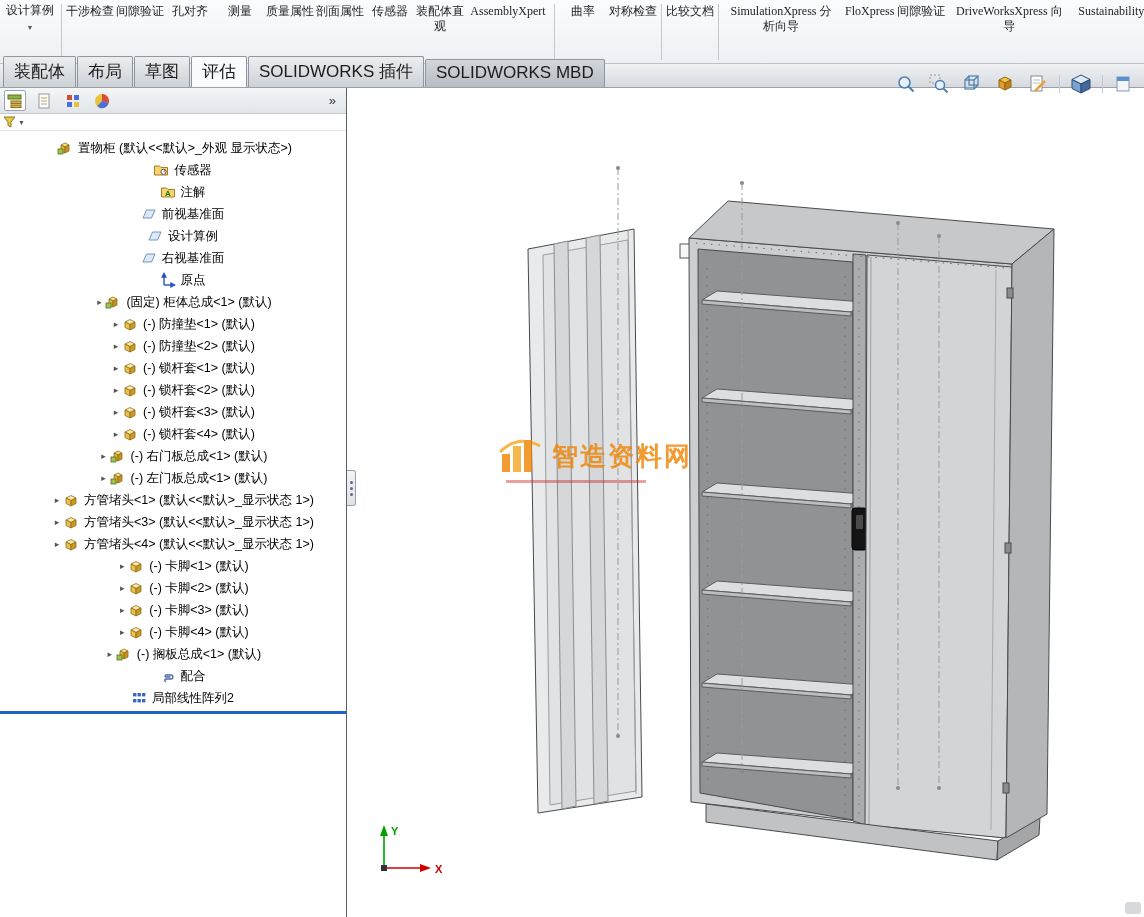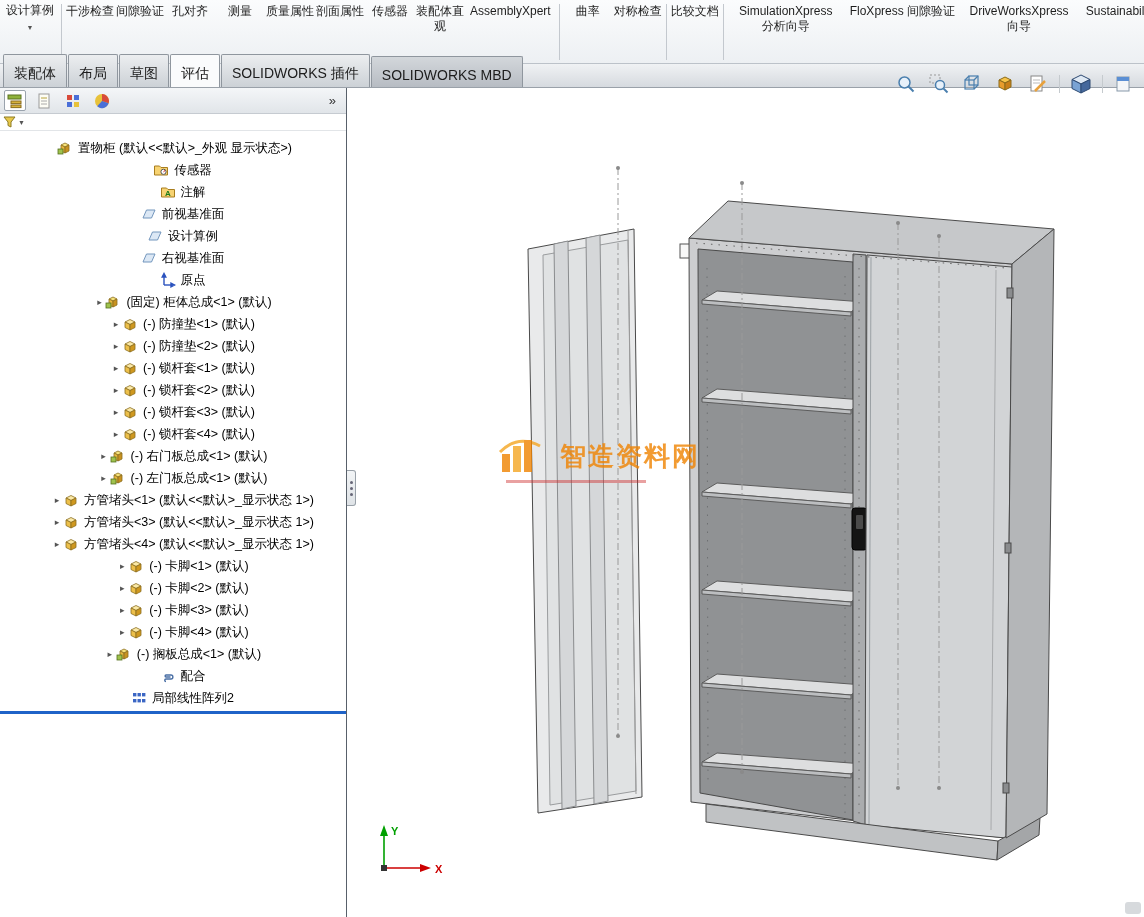--- a/index.html
+++ b/index.html
@@ -15,21 +15,21 @@
                 width:50px; padding:1px 1px; flex:none; }
   .ribbon-btn.wide { width:auto; min-width:86px; max-width:118px; padding:1px 5px; }
   .design-study { width:56px; font-size:12px; line-height:15px; text-align:center; color:#1e1e1e; flex:none; }
   .design-study .dd { display:block; font-size:7px; color:#555; margin-top:2px; }
   .rsep { width:1px; background:#c3c8ce; height:56px; margin:1px 3px 0 3px; flex:none; }
 
   
   .tabbar { position:absolute; top:64px; left:0; width:100%; height:24px;
             background:linear-gradient(#f0f2f4,#d6dadf); border-bottom:1px solid #9aa1a9;
             display:flex; align-items:flex-end; padding-left:3px; }
-  .tab { font-size:14px; padding:10px 10px 4px; border:1px solid #8f969e; border-bottom:none;
+  .tab { font-size:17px; padding:3px 10px 4px; border:1px solid #8f969e; border-bottom:none;
          background:linear-gradient(#eceef0,#ccd1d6); margin-right:1px; color:#1c1c1c;
          border-radius:2px 2px 0 0; white-space:nowrap; }
   .tab.active { background:#fafbfc; }
   .tab.dark { background:linear-gradient(#d3d7db,#b7bcc3); }
 
   
   .view-toolbar { position:absolute; top:73px; right:8px; z-index:6;
                   display:flex; gap:9px; align-items:center; }
   .vt-icon { width:24px; height:22px; display:flex; align-items:center; justify-content:center; }
   .vt-sep { width:1px; height:18px; background:#c5cace; }
@@ -64,40 +64,40 @@
                     border-left:none; border-radius:0 3px 3px 0; display:flex; flex-direction:column;
                     align-items:center; justify-content:center; gap:3px; z-index:4; }
   .panel-splitter i { width:3px; height:3px; background:#667; border-radius:50%; }
 
   
   .viewport { position:absolute; left:348px; top:0; right:0; bottom:0; background:#fff; overflow:hidden; }
   .cabinet-svg { position:absolute; left:0; top:0; width:796px; height:829px; }
 
   .watermark { position:absolute; left:150px; top:348px; opacity:.8; pointer-events:none; }
   .wm-row { display:flex; align-items:center; gap:8px; }
-  .wm-text { color:#f08300; font-size:26px; font-weight:bold; letter-spacing:2px;margin-left:8px; }
+  .wm-text { color:#f08300; font-size:26px; font-weight:bold; letter-spacing:2px; }
   .wm-sub { margin:4px 0 0 8px; width:140px; height:3px; background:rgba(205,40,40,.55); }
 
   .triad { position:absolute; left:6px; top:732px; }
 
   .corner-grip { position:absolute; right:3px; bottom:3px; width:16px; height:12px;
                  background:#d7dadd; border-radius:3px; }
 </style>
 </head>
 <body>
 
 <div class="app">
 
   <div class="ribbon">
     <div class="design-study">
       <span>设计算例</span>
       <span class="dd">▼</span>
     </div>
     <div class="rsep"></div>
-    <div id="ribbon-buttons" style="display:flex; align-items:flex-start;">
+    <div id="ribbon-buttons" style="display:flex; align-items:flex-start;font-family:Liberation Serif, serif;">
         <div class="ribbon-btn"><span class="lbl">干涉检查</span></div>
         <div class="ribbon-btn"><span class="lbl">间隙验证</span></div>
         <div class="ribbon-btn"><span class="lbl">孔对齐</span></div>
         <div class="ribbon-btn"><span class="lbl">测量</span></div>
         <div class="ribbon-btn"><span class="lbl">质量属性</span></div>
         <div class="ribbon-btn"><span class="lbl">剖面属性</span></div>
         <div class="ribbon-btn"><span class="lbl">传感器</span></div>
         <div class="ribbon-btn"><span class="lbl">装配体直观</span></div>
         <div class="ribbon-btn wide"><span class="lbl">AssemblyXpert</span></div>
         <div class="rsep"></div>

